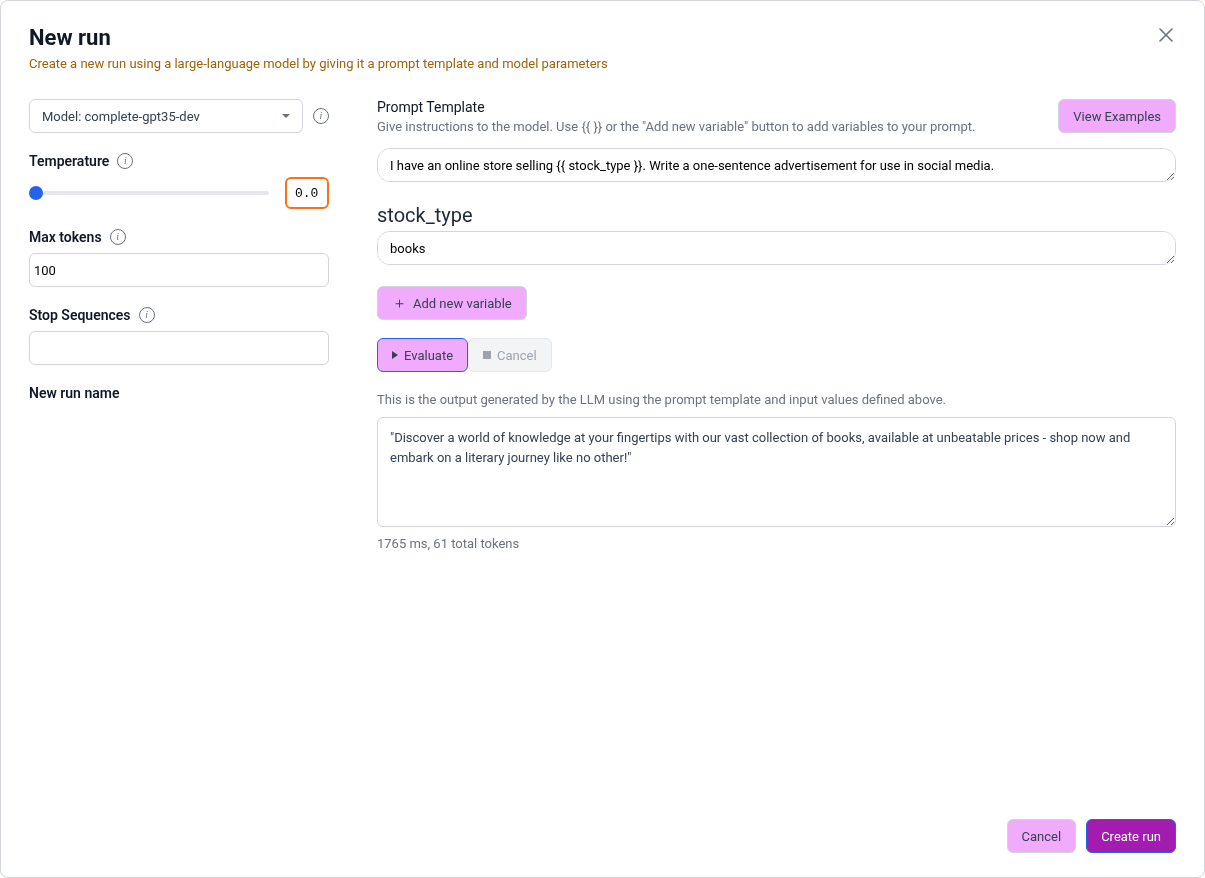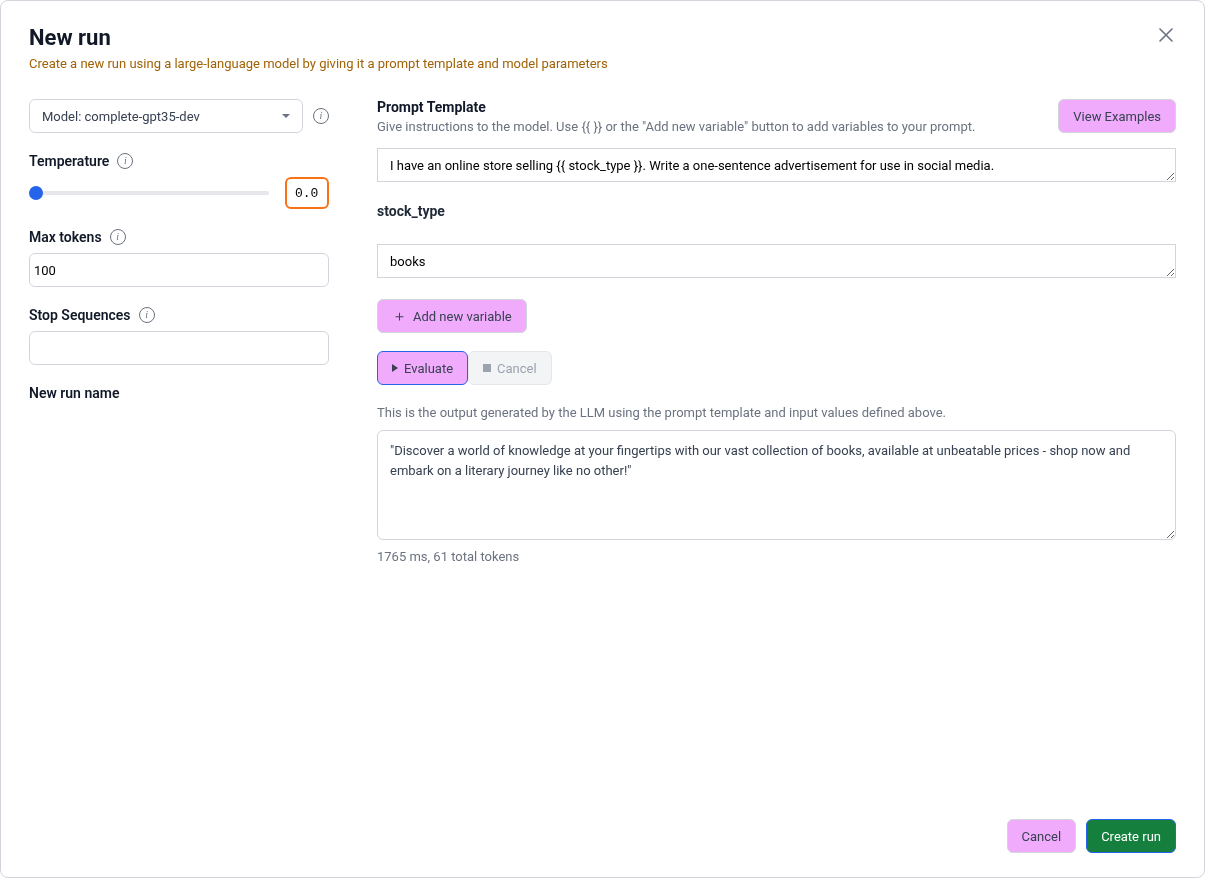--- a/index.html
+++ b/index.html
@@ -166,21 +166,21 @@
       font-family: inherit;
     }
     .prompt-header {
       display: flex;
       justify-content: space-between;
       align-items: flex-start;
       margin-bottom: 4px;
     }
     .section-label {
       font-size: 14px;
-      font-weight: 700;
+      font-weight: 400;
       color: #111827;
       margin-bottom: 4px;
     }
     .section-help {
       font-size: 13px;
       color: #6b7280;
       margin-bottom: 10px;
     }
     .btn {
       display: inline-flex;
@@ -193,32 +193,32 @@
       background: #f0abfc;
       font-size: 13px;
       color: #374151;
       cursor: pointer;
       font-family: inherit;
     }
     .textarea {
       width: 100%;
       min-height: 34px;
       border: 1px solid #d1d5db;
-      border-radius: 0;
+      border-radius: 13px;
       padding: 8px 12px;
       font-size: 13px;
       font-family: inherit;
       resize: both;
       margin-bottom: 18px;
       line-height: 1.4;
     }
     .var-label {
-      font-size: 14px;
-      font-weight: 700;
-      margin-bottom: 25px;
+      font-size: 20px;
+      font-weight: 400;
+      margin-bottom: 4px;
     }
     .btn-row {
       display: flex;
       gap: 0;
       margin-bottom: 20px;
     }
     .btn.primary-outline {
       border: 1.2px solid #2563eb;
       color: #374151;
     }
@@ -260,21 +260,21 @@
       font-size: 13px;
       color: #6b7280;
     }
     .footer {
       padding: 16px 28px 24px;
       display: flex;
       justify-content: flex-end;
       gap: 10px;
     }
     .btn.primary {
-      background: #15803d;
+      background: #a21caf;
       border-color: #2563eb;
       color: #fff;
     }
   </style>
 </head>
 <body>
 
 <div class="modal">
   <div class="header">
     <div class="title">New run</div>

